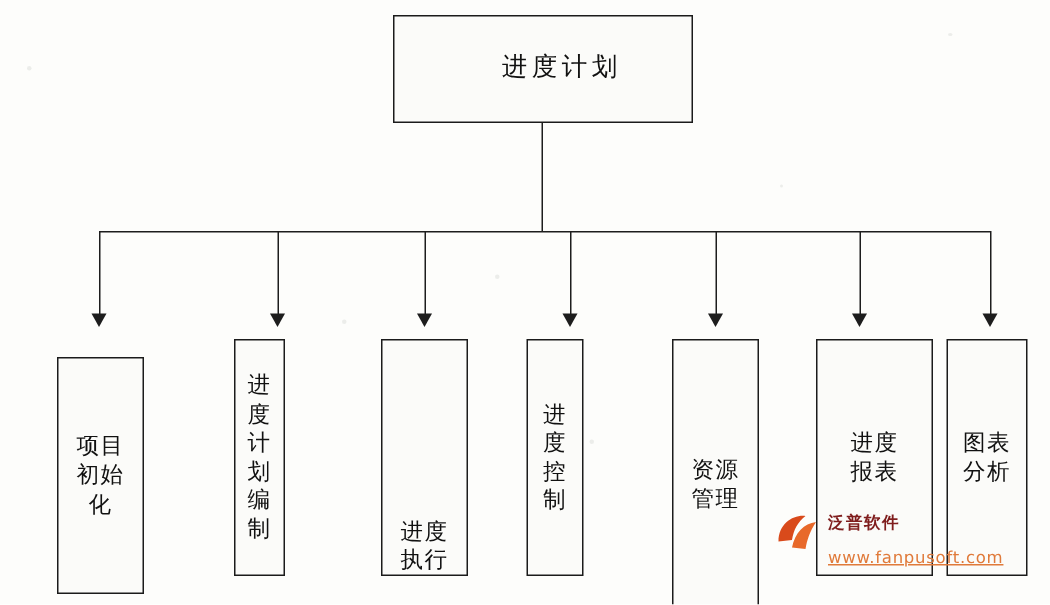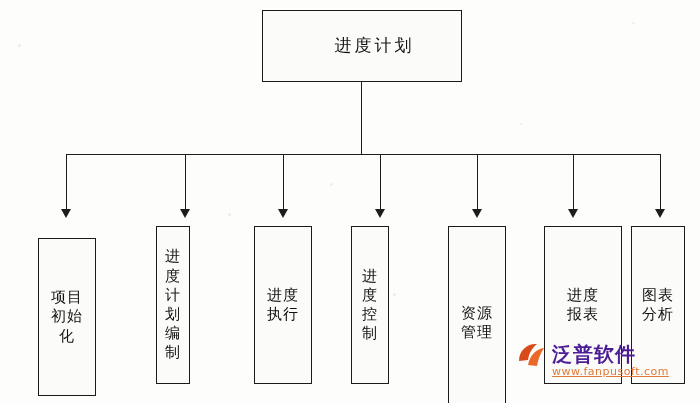--- a/index.html
+++ b/index.html
@@ -69,23 +69,23 @@
     right: 8px;
     bottom: 8px;
     width: 176px;
     height: 56px;
     pointer-events: none;
   }
   .wm-brand {
     position: absolute;
     left: 36px;
     top: 2px;
-    font-size: 20px;
+    font-size: 11px;
     font-weight: bold;
-    color: #4c1d95;
+    color: #7f1d1d;
     letter-spacing: 1px;
     white-space: nowrap;
   }
   .wm-url {
     position: absolute;
     left: 36px;
     top: 26px;
     font-size: 11px;
     color: #e07a3a;
     letter-spacing: .5px;
@@ -143,21 +143,21 @@
   <div class="arrow" style="left:655px;top:209px;"></div>
 
   <div class="node node-leaf" style="left:38px;top:238px;width:58px;height:158px;">
     <span class="leaf-text">项目初始化</span>
   </div>
 
   <div class="node node-leaf" style="left:156px;top:226px;width:34px;height:158px;">
     <span class="leaf-text">进度计划编制</span>
   </div>
 
-  <div class="node node-leaf" style="left:254px;top:226px;width:58px;height:158px;">
+  <div class="node node-leaf" style="left:254px;top:226px;width:58px;height:158px;align-items:flex-end;">
     <span class="leaf-text">进度执行</span>
   </div>
 
   <div class="node node-leaf" style="left:351px;top:226px;width:38px;height:158px;">
     <span class="leaf-text">进度控制</span>
   </div>
 
   <div class="node node-leaf" style="left:448px;top:226px;width:58px;height:194px;text-align:center;">
     <span class="leaf-text">资源管理</span>
   </div>

